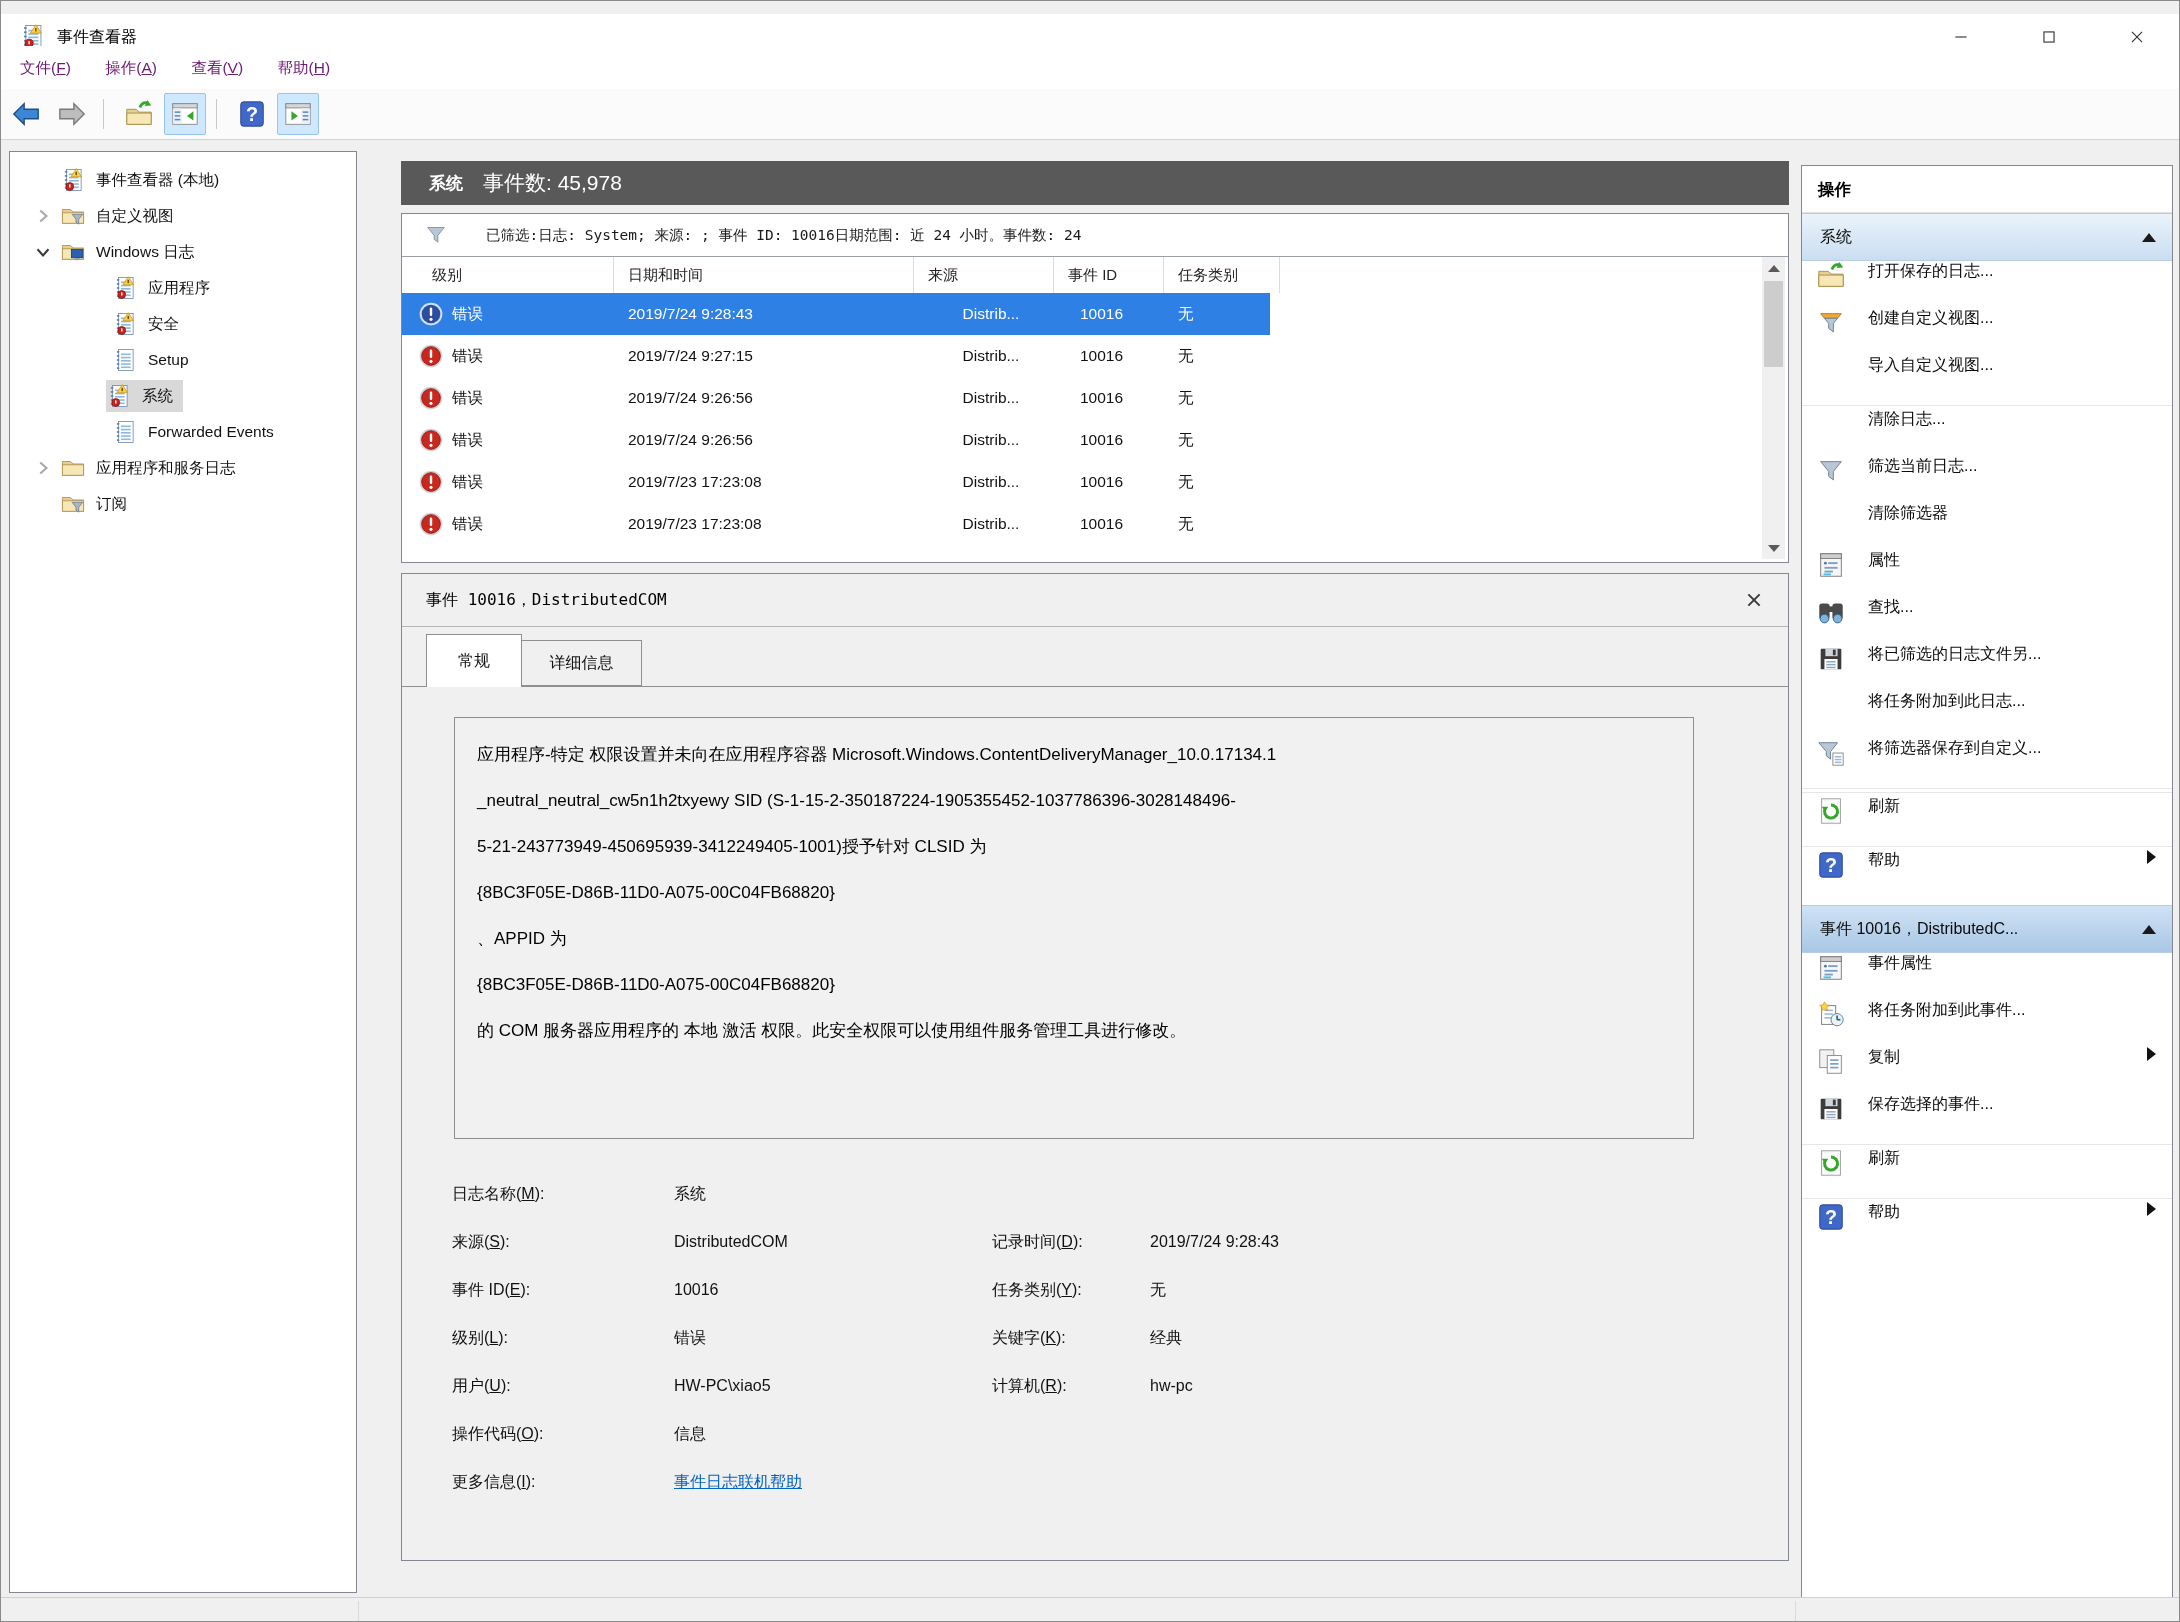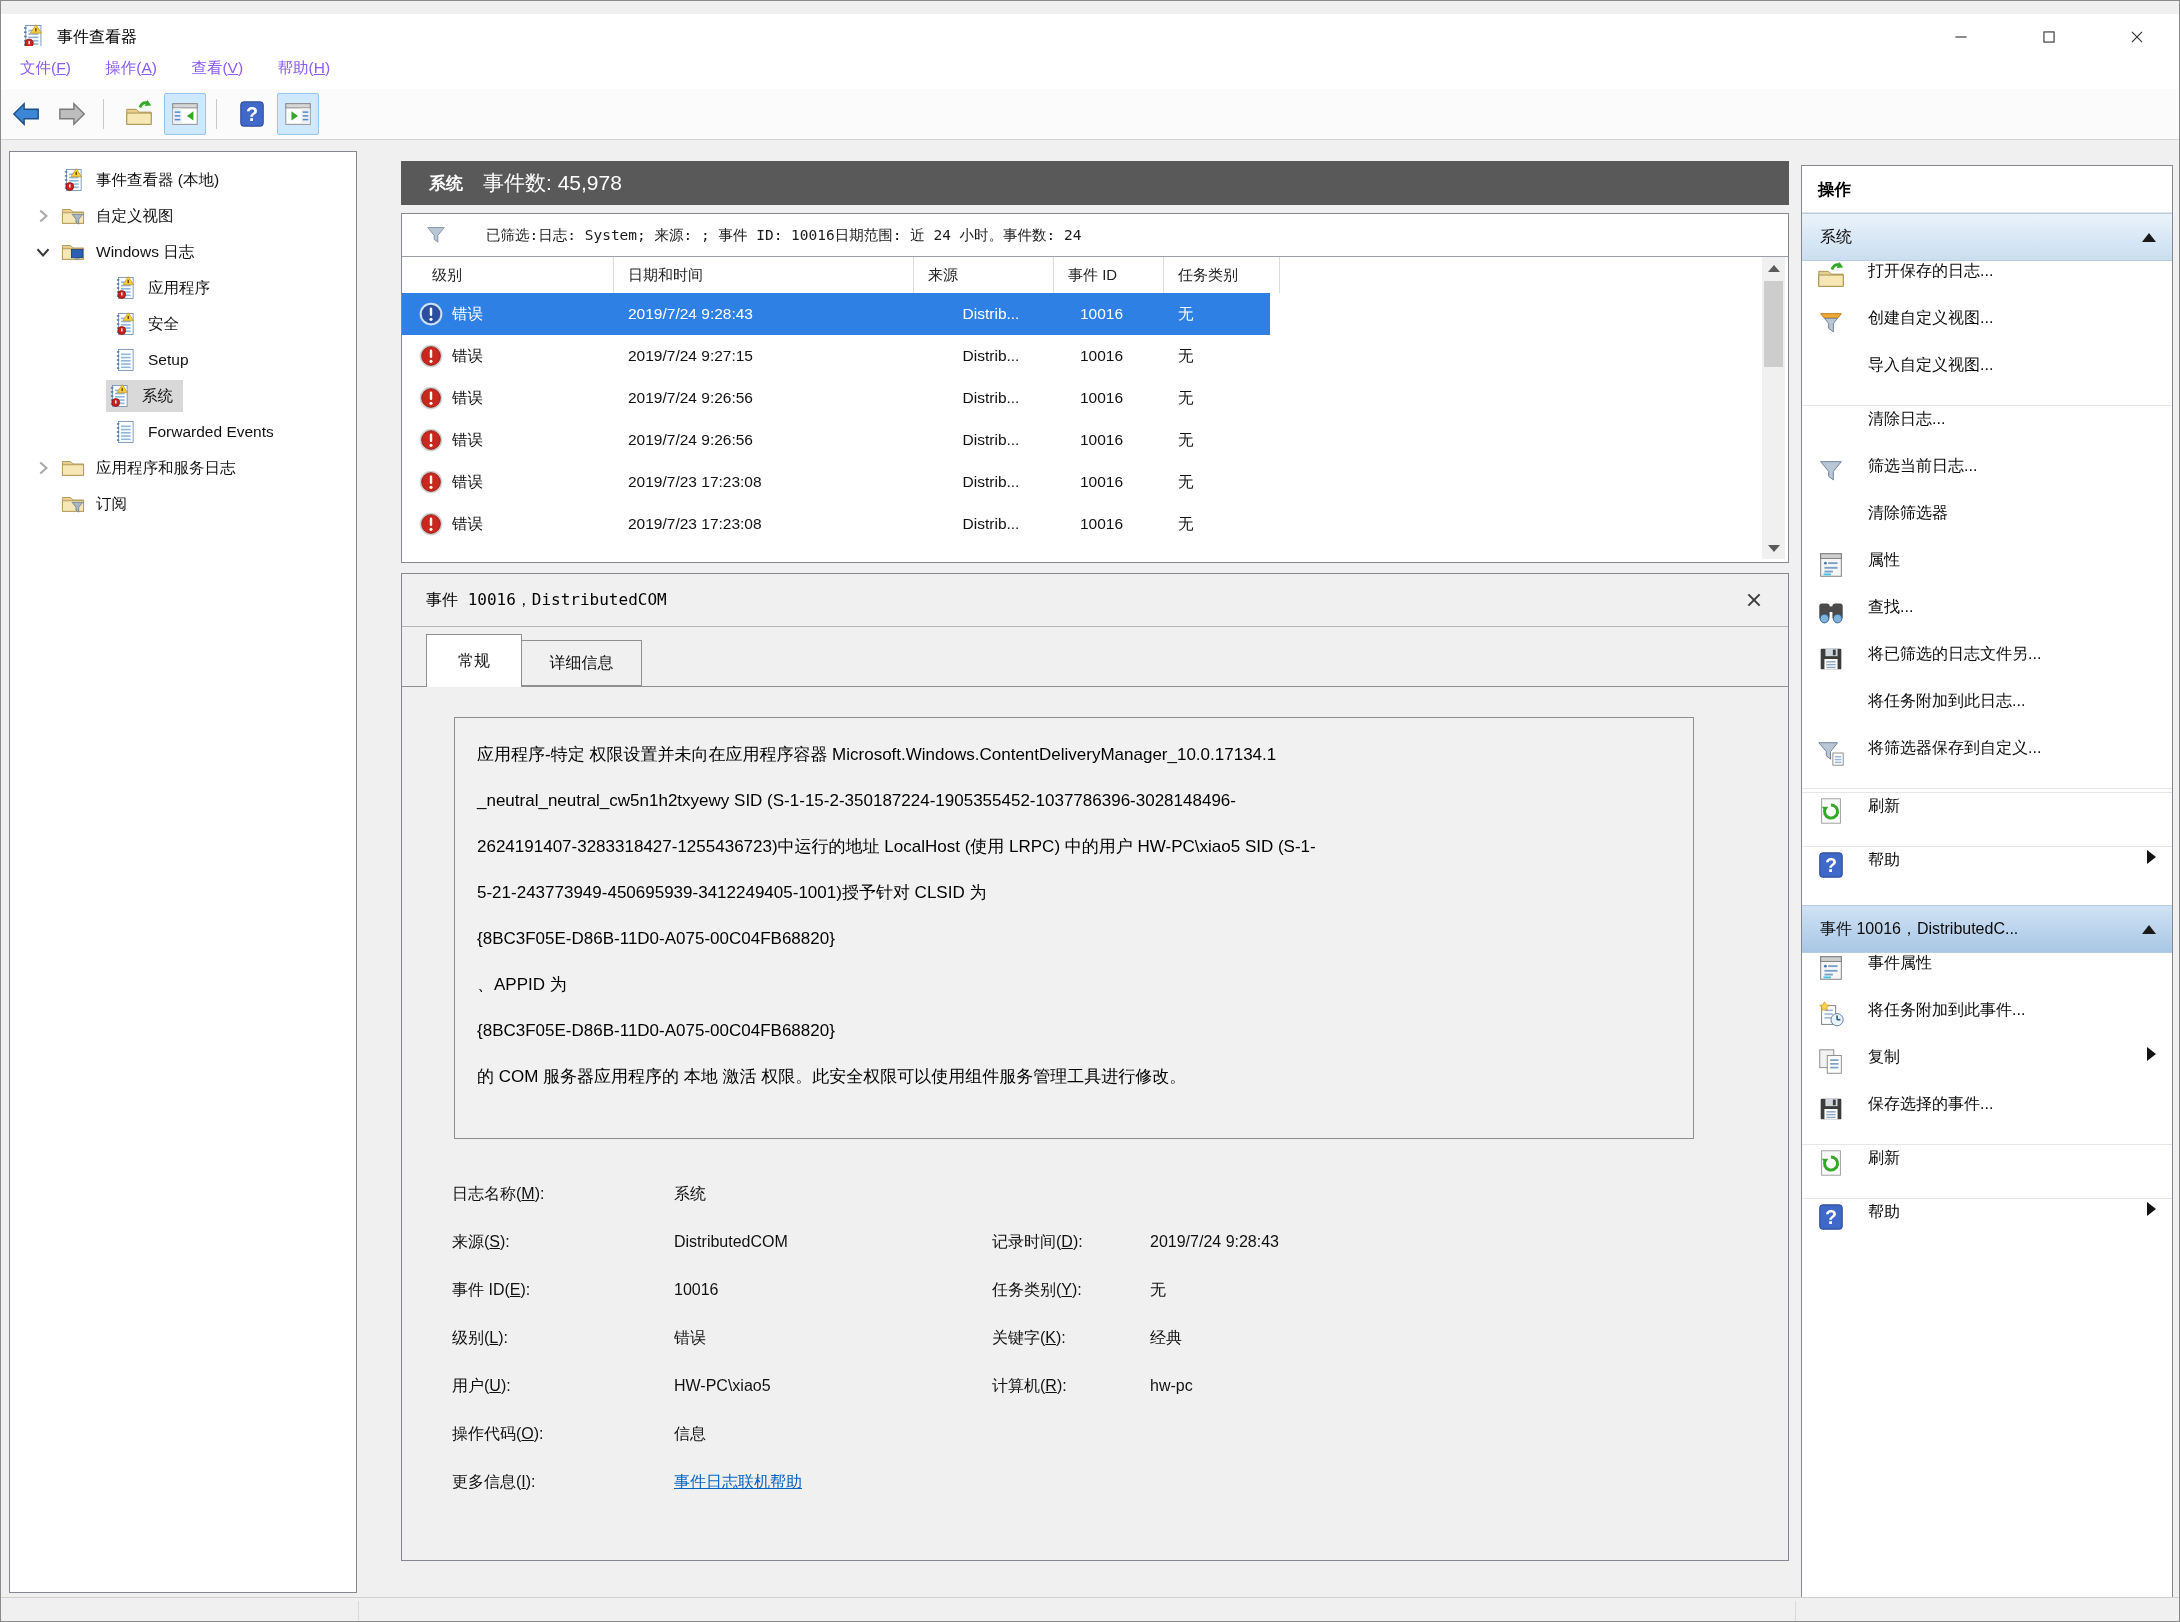--- a/index.html
+++ b/index.html
@@ -9,21 +9,21 @@
   
   #titlebar{position:absolute;left:0;top:13px;width:2180px;height:45px;background:#ffffff;}
   #app-icon{position:absolute;left:18px;top:9px;width:27px;height:27px;}
   #app-title{position:absolute;left:56px;top:0;height:45px;line-height:45px;font-size:16px;color:#000;}
   .wbtn{position:absolute;top:0;width:88px;height:45px;display:flex;align-items:center;justify-content:center;}
   .wbtn svg{width:18px;height:18px;}
   #btn-min{left:1916px;} #btn-max{left:2004px;} #btn-close{left:2092px;}
 
   
   #menubar{position:absolute;left:0;top:45px;width:2180px;height:43px;background:#ffffff;}
-  .mitem{display:inline-block;height:43px;line-height:43px;padding:0 15px;font-size:15.5px;color:#8b5cf6;}
+  .mitem{display:inline-block;height:43px;line-height:43px;padding:0 15px;font-size:15.5px;color:#701a75;}
   #menubar .mitem:first-child{margin-left:4px;}
 
   
   #toolbar{position:absolute;left:0;top:88px;width:2180px;height:50px;background:#fbfbfb;border-bottom:1px solid #d4d4d4;display:flex;align-items:center;}
   .tbtn{width:40px;height:40px;margin-left:4px;display:flex;align-items:center;justify-content:center;border:1px solid transparent;border-radius:2px;}
   .tbtn svg{width:30px;height:30px;}
   .tbtn.toggled{background:#cde8ff;border-color:#98c6ea;}
   .tsep{width:1px;height:30px;background:#c9c9c9;margin:0 10px;}
 
   
@@ -601,21 +601,20 @@
           </svg>
         </span>
     </div>
     <div class="tab" id="tab1">常规</div>
     <div class="tab" id="tab2">详细信息</div>
     <div id="tabline"></div>
 
     <div id="descbox">
       <div class="dline">应用程序-特定 权限设置并未向在应用程序容器 Microsoft.Windows.ContentDeliveryManager_10.0.17134.1</div>
       <div class="dline">_neutral_neutral_cw5n1h2txyewy SID (S-1-15-2-350187224-1905355452-1037786396-3028148496-</div>
-      <div class="dline">2624191407-3283318427-1255436723)中运行的地址 LocalHost (使用 LRPC) 中的用户 HW-PC\xiao5 SID (S-1-</div>
       <div class="dline">5-21-243773949-450695939-3412249405-1001)授予针对 CLSID 为</div>
       <div class="dline">{8BC3F05E-D86B-11D0-A075-00C04FB68820}</div>
       <div class="dline">、APPID 为</div>
       <div class="dline">{8BC3F05E-D86B-11D0-A075-00C04FB68820}</div>
       <div class="dline">的 COM 服务器应用程序的 本地 激活 权限。此安全权限可以使用组件服务管理工具进行修改。</div>
     </div>
 
     <div id="fields">
       <div class="frow">
         <span class="flab acc">日志名称(<u>M</u>):</span>

